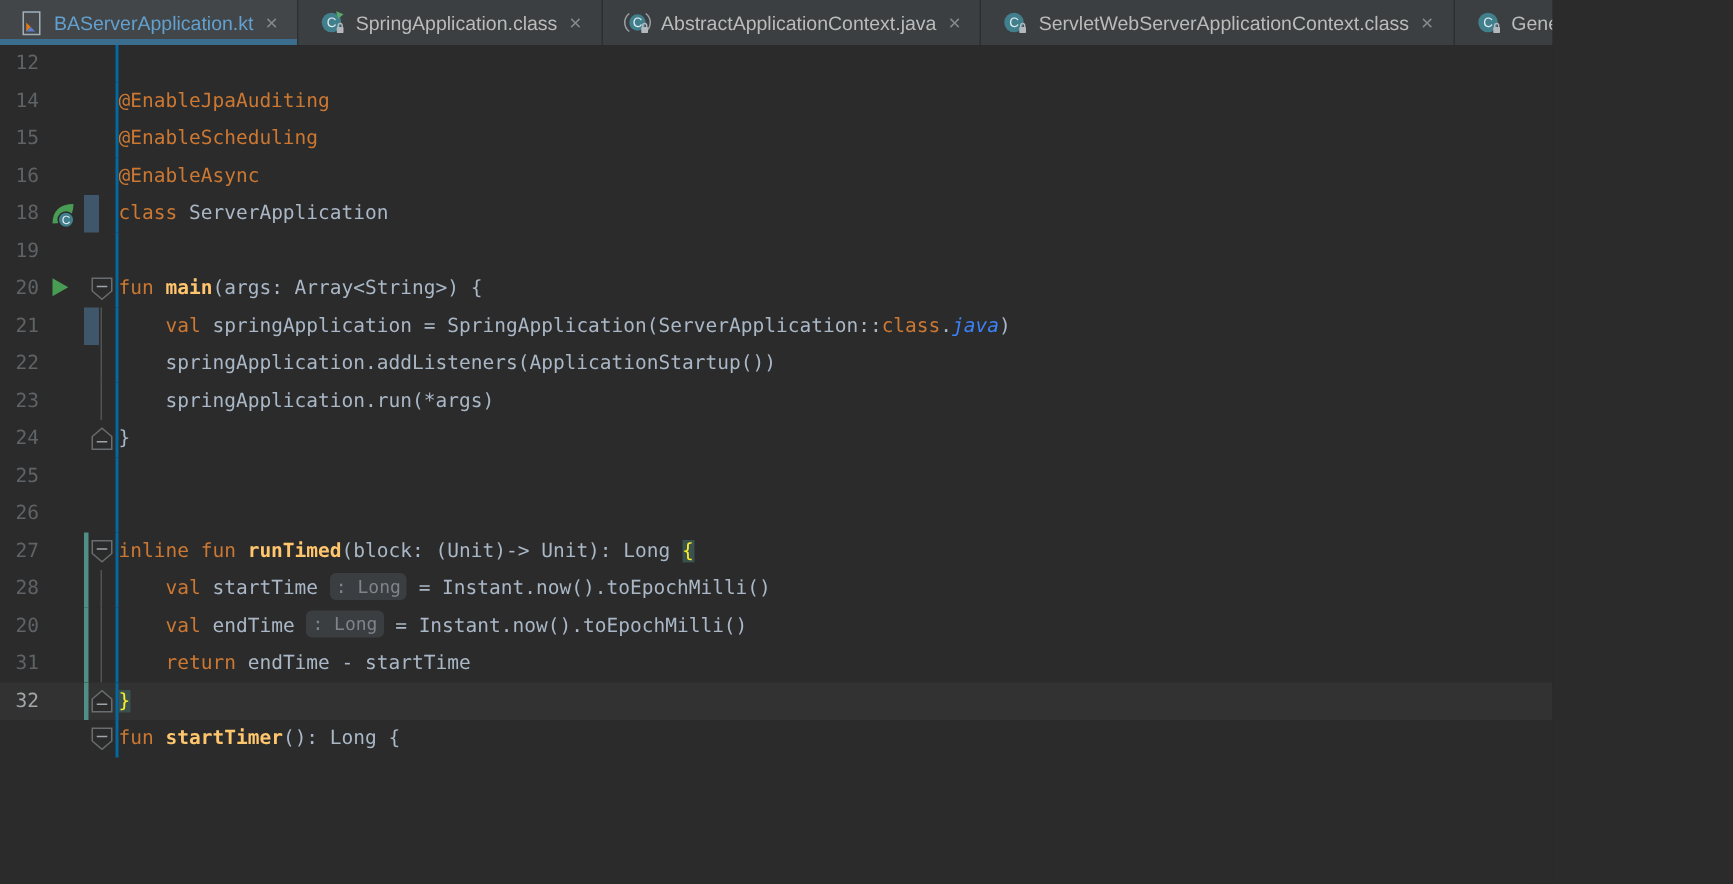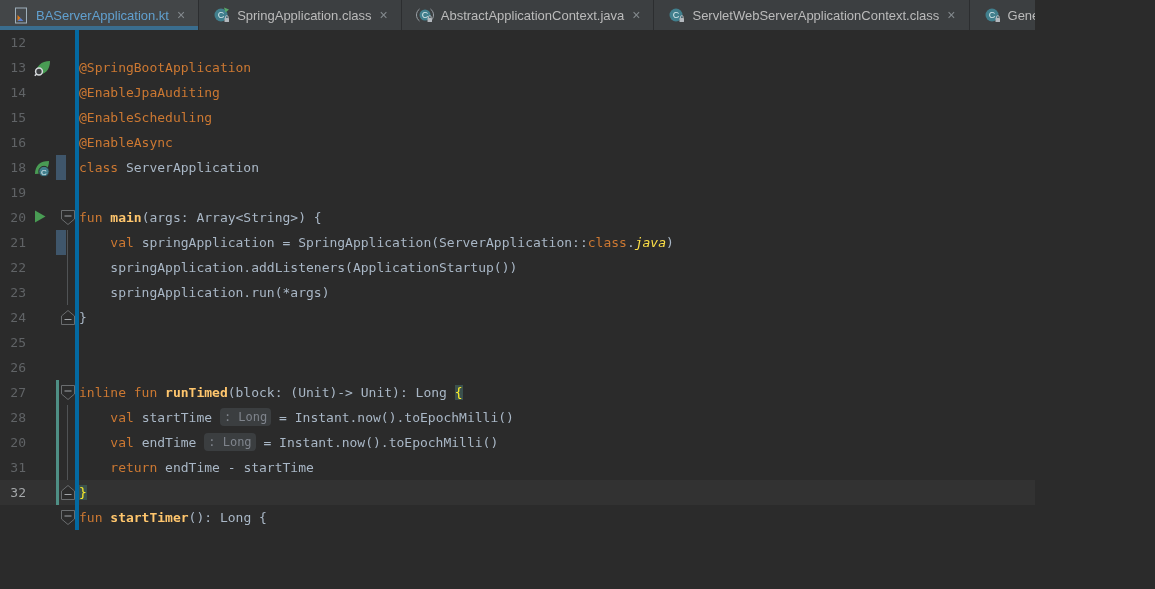--- a/index.html
+++ b/index.html
@@ -17,35 +17,35 @@
   .tab.active .tlabel{color:#61a0cf;}
   .tab.active::after{content:"";position:absolute;left:0;right:0;bottom:0;height:4px;background:#3a6d8e;}
   .tclose{color:#848a8e;font-size:14px;line-height:14px;padding:0 1px;}
   .ticon{display:flex;align-items:center;}
   
   .editor{position:absolute;top:30px;left:0;right:0;bottom:0;background:#2b2b2b;
           font-family:"DejaVu Sans Mono",monospace;}
   .guide{position:absolute;top:0;bottom:0;left:1040px;width:1px;background:#4b4b4b;z-index:5;pointer-events:none;}
   .line{position:relative;display:flex;height:25px;}
   .line.current{background:#323232;}
-  .gutter{position:relative;flex:0 0 79px;border-right:4px solid #0369a1;height:25px;}
+  .gutter{position:relative;flex:0 0 79px;border-right:2px solid #0369a1;height:25px;}
   .lnum{position:absolute;left:0;top:0;width:26px;height:25px;line-height:25px;text-align:right;
         font-size:13px;color:#606366;}
   .line.current .lnum{color:#a4a7a9;}
   .gicon{position:absolute;left:33px;top:4px;width:18px;height:18px;}
   .vcs-mod{position:absolute;left:56px;top:0;width:10px;height:25px;background:#3f566b;}
   .vcs-add{position:absolute;left:56px;top:0;width:3px;height:25px;background:#4f8f85;}
   .fline{position:absolute;left:67px;top:0;width:1px;height:25px;background:#505355;}
   .fbox{position:absolute;left:60px;top:4px;width:16px;height:17px;}
   .code{flex:1;white-space:pre;font-size:13px;line-height:25px;color:#a9b7c6;overflow:hidden;}
   .tk-kw{color:#cc7832;}
   .tk-ann{color:#cc7832;}
   .tk-fn{color:#ffc66d;font-weight:bold;}
   .tk-pl{color:#a9b7c6;}
-  .tk-prop{color:#fde047;font-style:italic;}
+  .tk-prop{color:#3b82f6;font-style:italic;}
   .tk-brace{color:#ffef28;background:#3b514d;}
   .tk-hint{display:inline-block;background:#3b3e40;color:#7f848c;border-radius:4px;
            padding:0 4px;font-size:12px;line-height:18px;vertical-align:1px;}
 </style>
 </head>
 <body>
 
 <div class="window">
   <div class="tabbar">
       <div class="tab active">
@@ -115,31 +115,20 @@
   <div class="editor">
     <div class="guide"></div>
   <div class="line">
         <div class="gutter">
           <span class="lnum">12</span>
         </div>
         <div class="code"></div>
       </div>
       <div class="line">
         <div class="gutter">
-          <span class="lnum">13</span>
-          <span class="gicon"><svg width="19" height="19" viewBox="0 0 19 19">
-              <path d="M3 16 C3 7 8 2 17 2 C17 11 12 16 3 16 Z" fill="#499c54"></path>
-              <circle cx="6" cy="12.5" r="3.4" fill="#3c3f41" stroke="#d6d9dc" stroke-width="1.5"></circle>
-              <line x1="3.6" y1="15" x2="1.8" y2="16.8" stroke="#d6d9dc" stroke-width="1.6"></line>
-            </svg></span>
-        </div>
-        <div class="code"><span class="tk-ann">@SpringBootApplication</span></div>
-      </div>
-      <div class="line">
-        <div class="gutter">
           <span class="lnum">14</span>
         </div>
         <div class="code"><span class="tk-ann">@EnableJpaAuditing</span></div>
       </div>
       <div class="line">
         <div class="gutter">
           <span class="lnum">15</span>
         </div>
         <div class="code"><span class="tk-ann">@EnableScheduling</span></div>
       </div>

